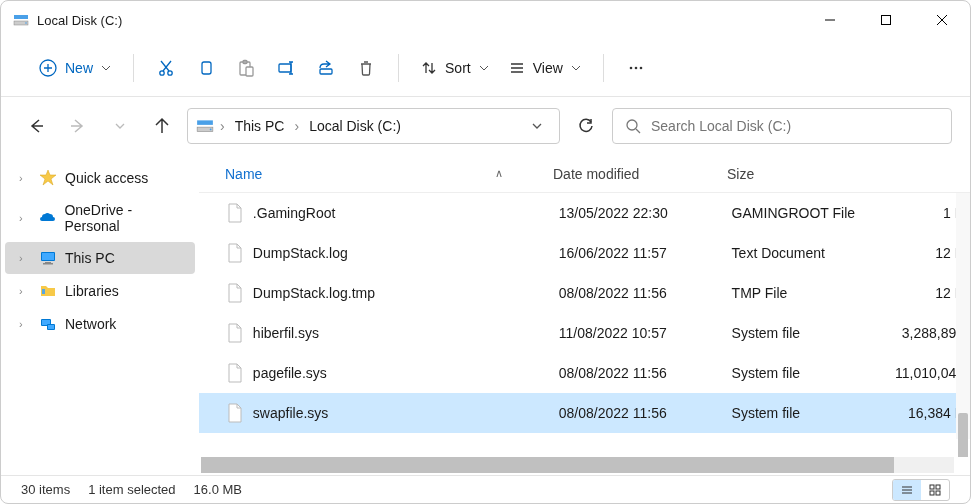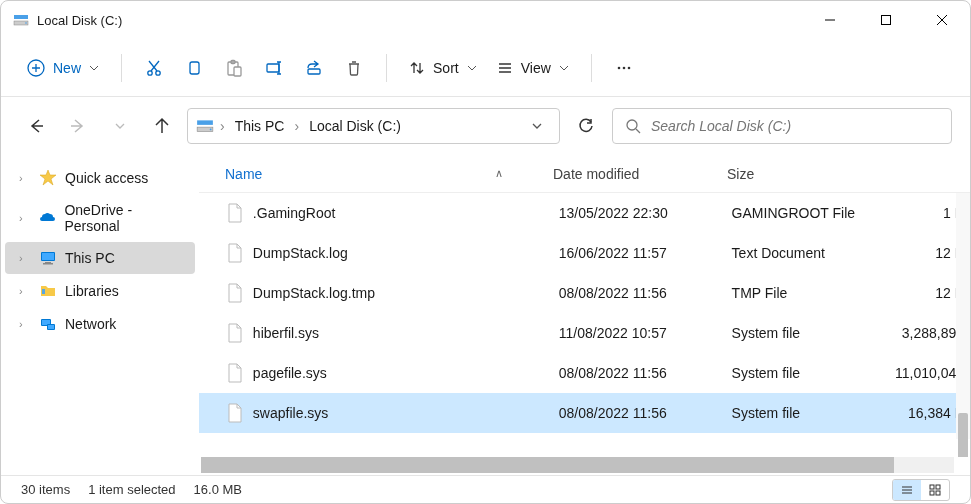--- a/index.html
+++ b/index.html
@@ -6,37 +6,37 @@
   body { background: #fff; color: #1a1a1a; font-size: 14px; width: 971px; height: 504px; overflow: hidden; border: 1px solid #ccc; border-radius: 8px; display: flex; flex-direction: column; }
   
   
   .titlebar { height: 38px; display: flex; align-items: center; padding-left: 12px; }
   .titlebar .app-icon { width: 16px; height: 16px; margin-right: 8px; }
   .titlebar .title { font-size: 13px; flex: 1; }
   .win-controls { display: flex; }
   .win-btn { width: 56px; height: 38px; display: flex; align-items: center; justify-content: center; }
   
   
-  .toolbar { height: 58px; display: flex; align-items: center; padding: 0 16px; border-bottom: 1px solid #e5e5e5; }
+  .toolbar { height: 58px; display: flex; align-items: center; padding: 0 28px; border-bottom: 1px solid #e5e5e5; }
   .new-btn { display: flex; align-items: center; gap: 8px; padding: 6px 10px; border-radius: 4px; color: #0067c0; }
   .tb-sep { width: 1px; height: 28px; background: #ddd; margin: 0 12px; }
   .tb-icon { width: 40px; height: 36px; display: flex; align-items: center; justify-content: center; border-radius: 4px; color: #0067c0; }
   .tb-text-btn { display: flex; align-items: center; gap: 8px; padding: 6px 10px; border-radius: 4px; justify-content: space-between; }
   
   
   .addr-row { height: 58px; display: flex; align-items: center; padding: 0 18px; gap: 8px; }
   .nav-btn { width: 34px; height: 34px; display: flex; align-items: center; justify-content: center; border-radius: 4px; color: #555; }
   .nav-btn.disabled { color: #bbb; }
   .addr-bar { flex: 1; height: 36px; border: 1px solid #ccc; border-radius: 4px; display: flex; align-items: center; padding: 0 8px; gap: 6px; position: relative; }
   .addr-bar .crumb { display: flex; align-items: center; gap: 6px; padding: 2px 4px; border-radius: 3px; }
   .addr-bar .sep { color: #888; }
   .addr-dd { margin-left: auto; width: 28px; display:flex;justify-content:center; color:#555;}
   .refresh-btn { width: 36px; height: 36px; display: flex; align-items: center; justify-content: center; border-radius: 4px; }
   .search-box { width: 340px; height: 36px; border: 1px solid #ccc; border-radius: 4px; display: flex; align-items: center; padding: 0 12px; gap: 10px; color: #777; }
-  .search-input { border: none; outline: none; flex: 1; font-size: 14px; color: #b91c1c; font-style: italic; }
+  .search-input { border: none; outline: none; flex: 1; font-size: 14px; color: #b91c1c; }
   
   
   .main { flex: 1; display: flex; min-height: 0; }
   .nav-pane { width: 198px; padding: 6px 0; overflow-y: auto; }
   .nav-item { display: flex; align-items: center; gap: 8px; padding: 7px 10px 7px 14px; border-radius: 4px; margin: 1px 4px; }
   .nav-item.selected { background: #d9d9d9; }
   .nav-item .chev { color: #888; font-size: 11px; width: 12px; }
   .nav-item .ico { width: 18px; height: 18px; display: flex; align-items: center; justify-content: center; }
   
   

